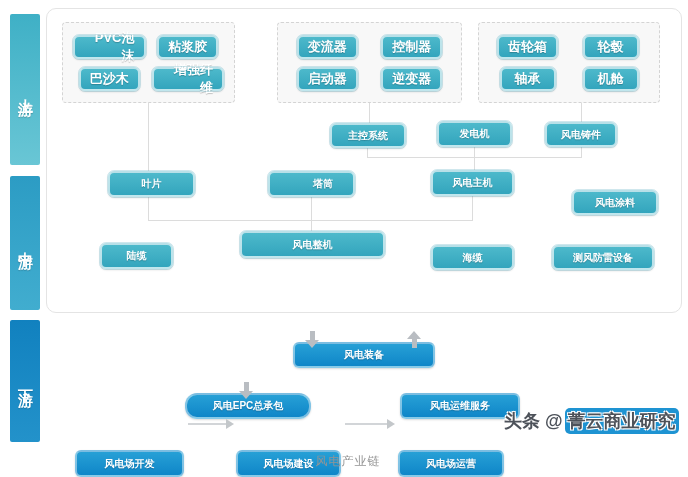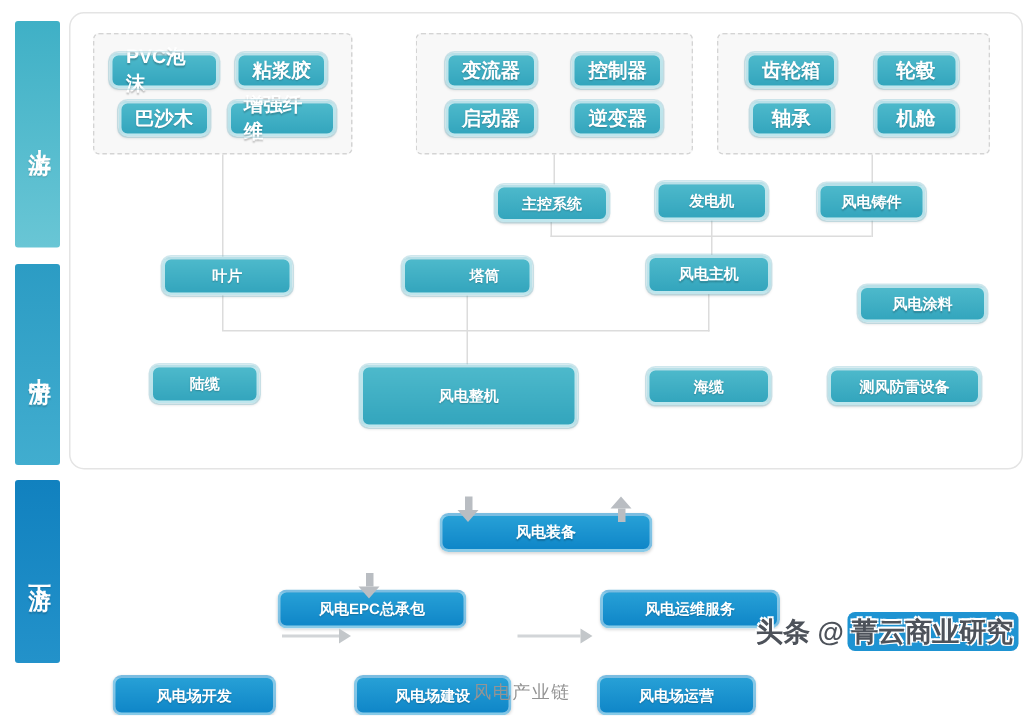--- a/index.html
+++ b/index.html
@@ -18,21 +18,21 @@
   #stage-down { top:320px; height:122px; background:linear-gradient(180deg,#1181bf,#2392ca); }
 
   
   #chain-container { position:absolute; left:46px; top:8px; width:636px; height:305px;
     border:1px solid #e4e4e4; border-radius:10px; background:#ffffff; }
 
   
   .dashed-group { position:absolute; border:1px dashed #d4d4d4; background:#f8f8f8;
     border-radius:4px; display:grid; grid-template-columns:1fr 1fr;
     justify-items:center; align-content:center; row-gap:8px; column-gap:6px; padding:6px 10px; }
-  #group-blade      { left:62px;  top:22px; width:173px; height:81px; }
+  #group-blade      { left:62px;  top:22px; width:173px; height:81px;text-align:right; }
   #group-electrical { left:277px; top:22px; width:185px; height:81px; }
   #group-drivetrain { left:478px; top:22px; width:182px; height:81px; }
 
   
   .btn { display:flex; align-items:center; justify-content:center;
     color:#fff; font-weight:bold; border-radius:6px;
     text-shadow:0 1px 1px rgba(0,0,0,.22); box-shadow:0 1px 2px rgba(0,0,0,.15); }
   .btn-teal { background:linear-gradient(180deg,#4db9cb,#33a5bd);
     border:2px solid rgba(255,255,255,.65); outline:1px solid rgba(120,190,205,.35); }
   .btn-blue { background:linear-gradient(180deg,#27a0d6,#0f86c8);
@@ -42,25 +42,25 @@
 
   
   #node-main-control { left:330px; top:123px; width:76px;  height:25px; }
   #node-generator    { left:437px; top:121px; width:75px;  height:26px; }
   #node-castings     { left:545px; top:122px; width:72px;  height:25px; }
   #node-blade        { left:108px; top:171px; width:87px;  height:26px; }
   #node-tower        { left:268px; top:171px; width:87px;  height:26px;padding-left:23px; }
   #node-main-unit    { left:431px; top:170px; width:83px;  height:26px; }
   #node-coatings     { left:572px; top:190px; width:86px;  height:25px; }
   #node-land-cable   { left:100px; top:243px; width:73px;  height:26px; }
-  #node-turbine      { left:240px; top:243px; width:145px; height:42px; }
+  #node-turbine      { left:240px; top:231px; width:145px; height:27px; }
   #node-sea-cable    { left:431px; top:245px; width:83px;  height:25px; }
   #node-lightning    { left:552px; top:245px; width:102px; height:25px; }
   #node-equipment    { left:293px; top:303px; width:142px; height:26px; }
-  #node-epc          { left:185px; top:354px; width:126px; height:26px; }
+  #node-epc          { left:185px; top:354px; width:126px; height:26px;border-radius:12px; }
   #node-om           { left:400px; top:354px; width:120px; height:26px; }
   #node-dev          { left:75px;  top:411px; width:109px; height:27px; }
   #node-construction { left:236px; top:411px; width:105px; height:27px; }
   #node-operation    { left:398px; top:411px; width:106px; height:27px; }
 
   
   .vline { position:absolute; width:1px; background:#dcdcdc; }
   .hline { position:absolute; height:1px; background:#dcdcdc; }
   #ln-g1     { left:148px; top:103px; height:117px; }
   #ln-g2     { left:369px; top:103px; height:20px; }

